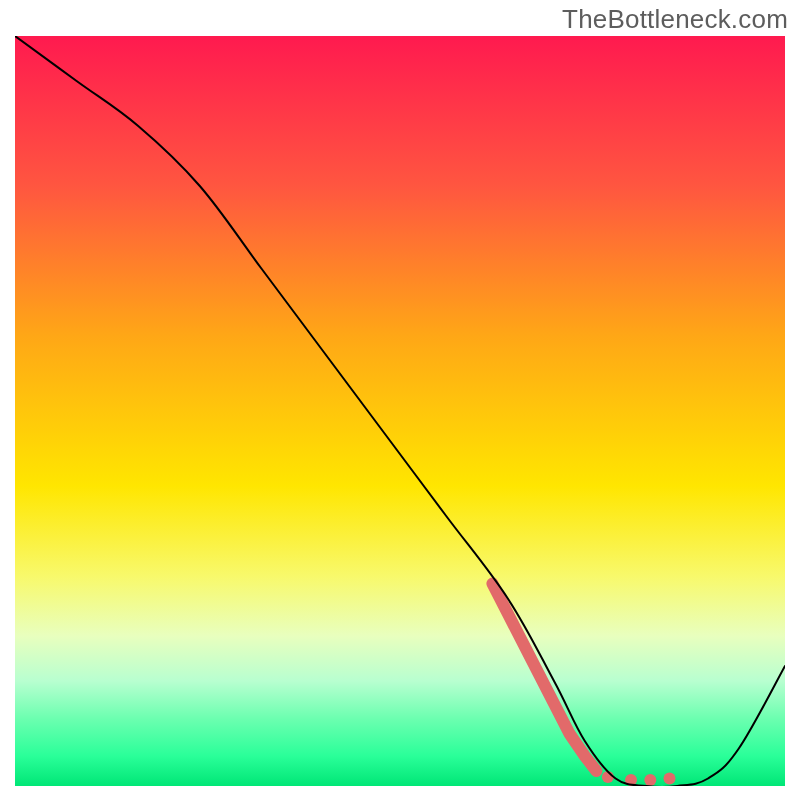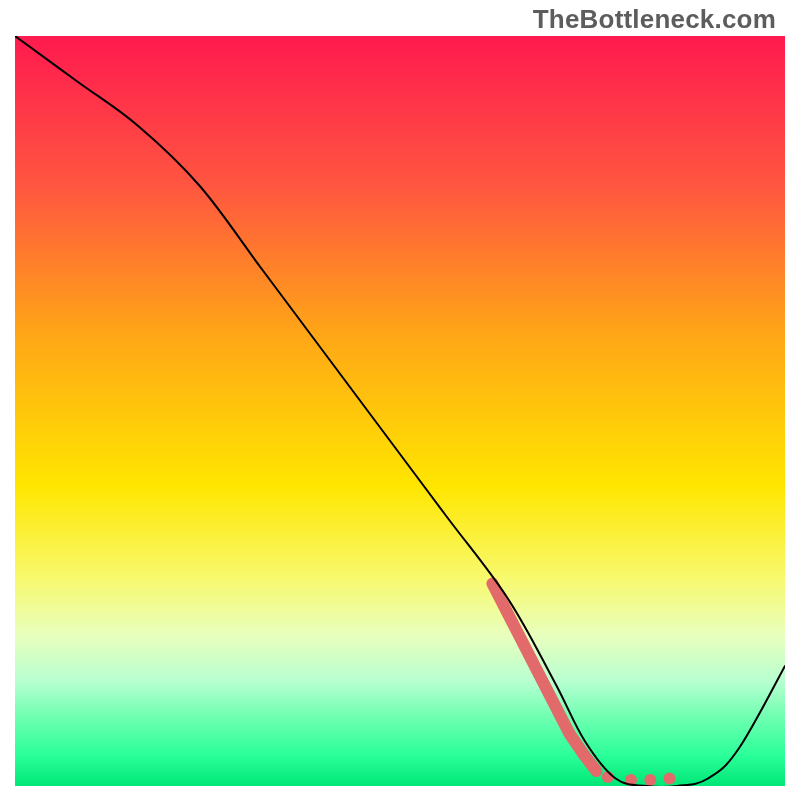--- a/index.html
+++ b/index.html
@@ -12,23 +12,23 @@
     font-family: Arial, Helvetica, sans-serif;
   }
   .wrap {
     position: relative;
     width: 800px;
     height: 800px;
   }
   .watermark {
     position: absolute;
     top: 4px;
-    right: 24px;
+    right: 12px;
     font-size: 26px;
-    font-weight: 700;
+    font-weight: 400;
     color: #5d5d5d;
     letter-spacing: 0.2px;
   }
   .plot {
     position: absolute;
     left: 15px;
     top: 36px;
     width: 770px;
     height: 750px;
   }

